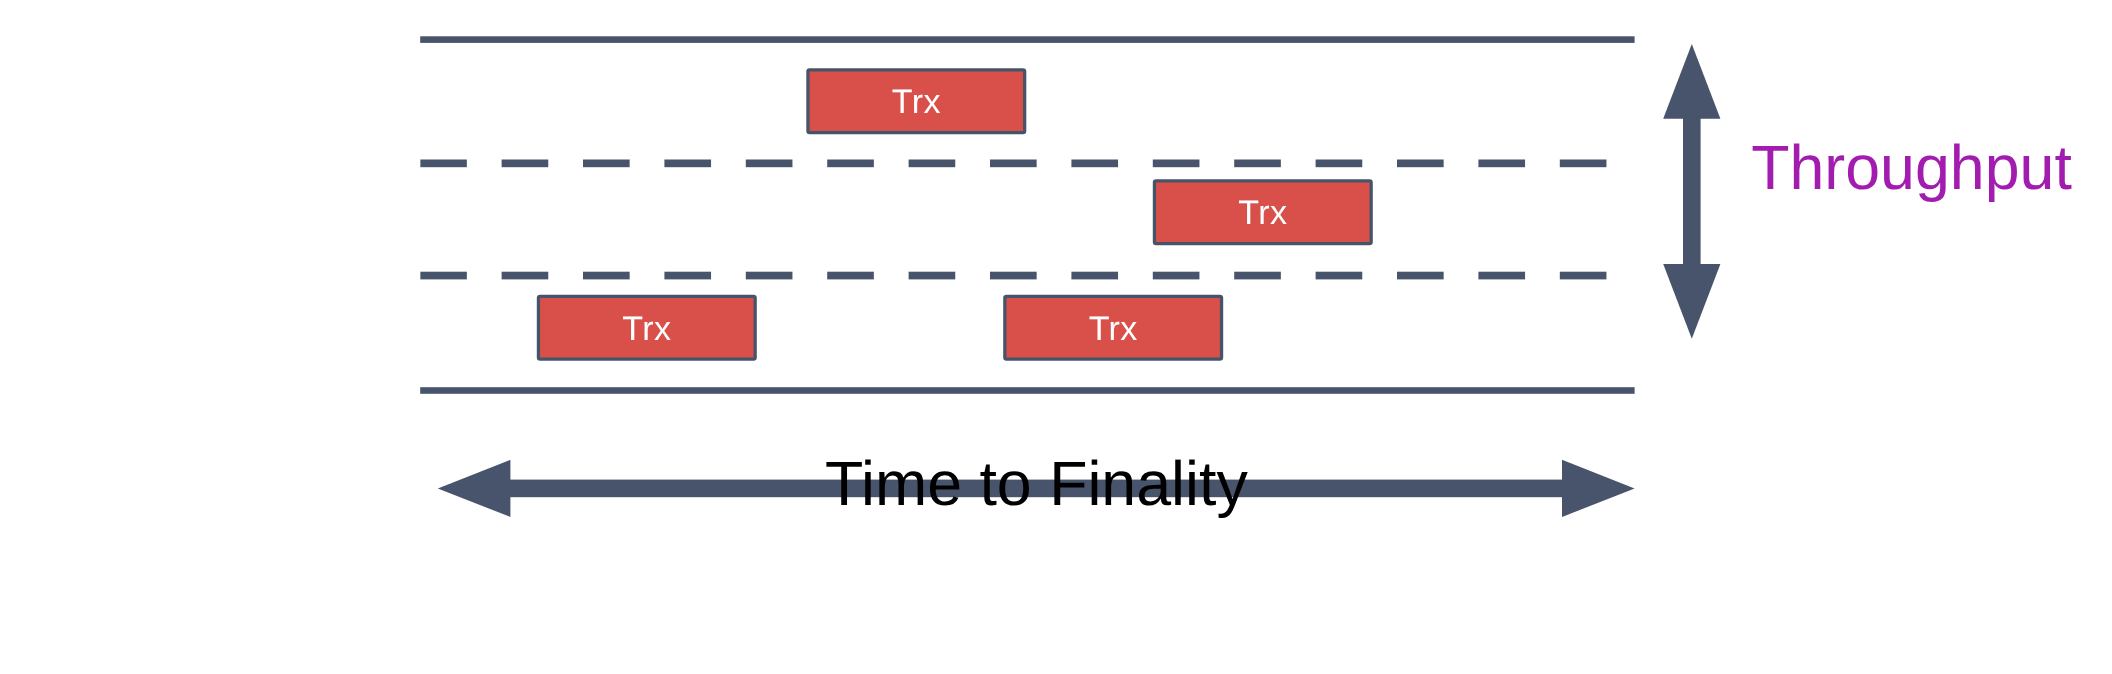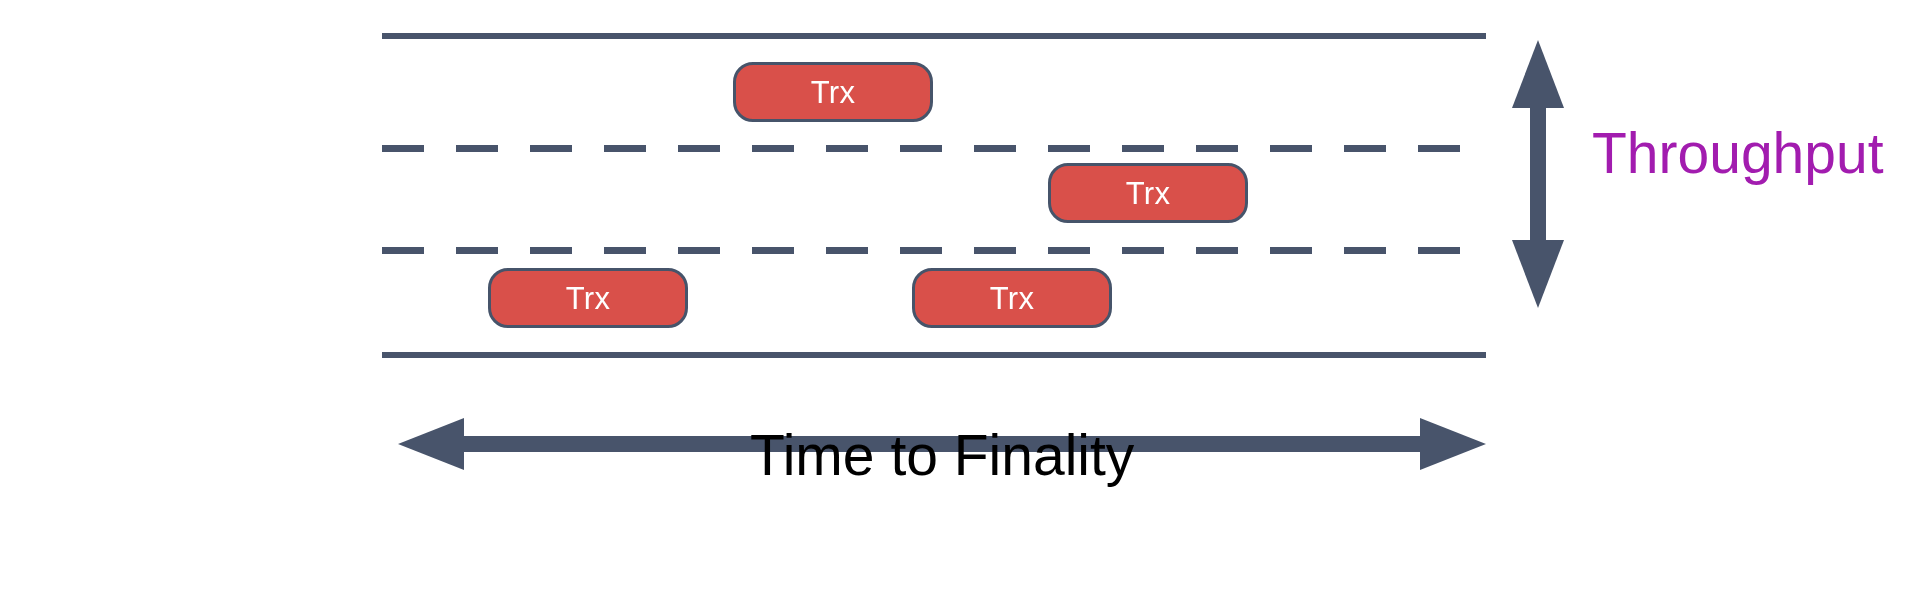--- a/index.html
+++ b/index.html
@@ -45,21 +45,21 @@
   .divider.d2 { top: 247px; }
 
   
   .trx {
     position: absolute;
     width: 200px;
     height: 60px;
     box-sizing: border-box;
     background: #d9504a;
     border: 3px solid #46546a;
-    border-radius: 20px;
+    border-radius: 3px;
     display: flex;
     align-items: center;
     justify-content: center;
     color: #ffffff;
     font-size: 31px;
     font-family: "Liberation Sans", sans-serif;
     letter-spacing: 0.3px;
     line-height: 1;
   }
   .trx span { pointer-events: none; }
@@ -75,21 +75,21 @@
   
   .axis-label {
     position: absolute;
     color: #000000;
     font-family: "Liberation Sans", sans-serif;
     font-size: 57px;
     line-height: 1;
     white-space: nowrap;
   }
   #throughput-label { left: 1592px; top: 125px; }
-  #finality-label   { left: 600px;  top: 412px; margin-top: 15px; }
+  #finality-label   { left: 600px;  top: 412px; }
 </style>
 </head>
 <body style="background: rgb(255, 255, 255);">
 
 <div id="canvas">
 
   <div class="rail top" style="background: rgb(72, 84, 107);"></div>
   <div class="divider d1" style="background-image: linear-gradient(to right, rgb(72, 84, 107) 0px, rgb(72, 84, 107) 42px, rgba(0, 0, 0, 0) 42px, rgba(0, 0, 0, 0) 74px);"></div>
   <div class="divider d2" style="background-image: linear-gradient(to right, rgb(72, 84, 107) 0px, rgb(72, 84, 107) 42px, rgba(0, 0, 0, 0) 42px, rgba(0, 0, 0, 0) 74px);"></div>
   <div class="rail bottom" style="background: rgb(72, 84, 107);"></div>

